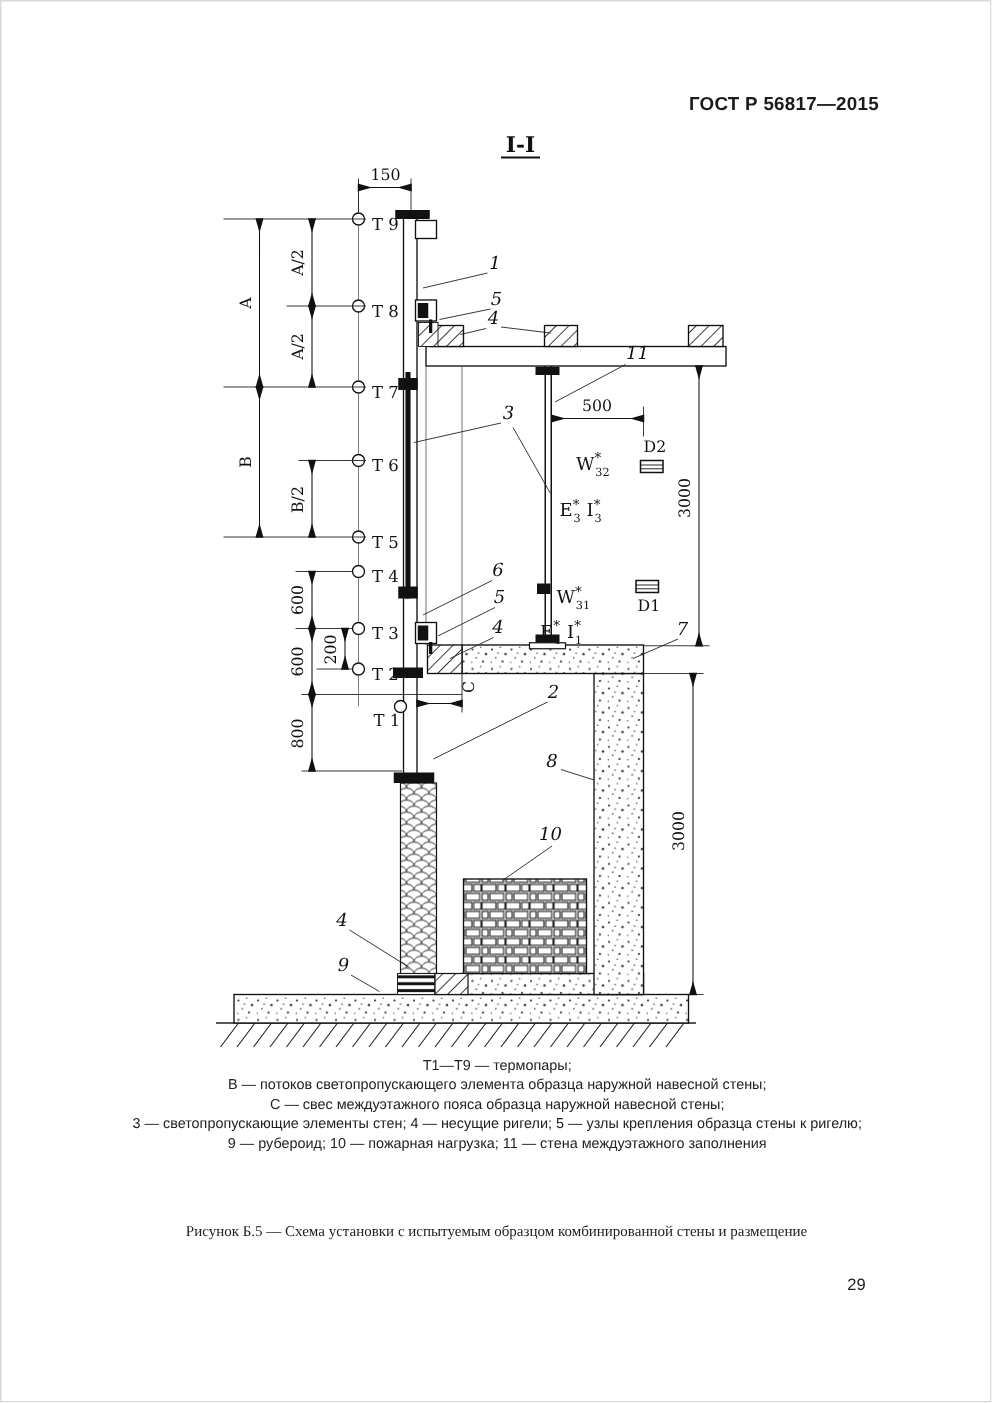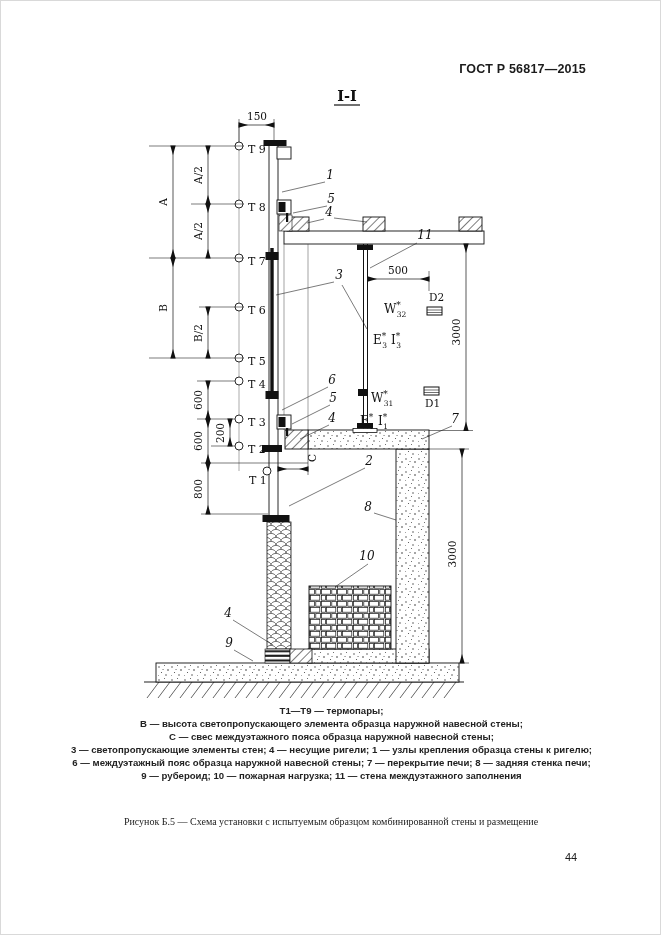--- a/index.html
+++ b/index.html
@@ -1,21 +1,21 @@
 <!DOCTYPE html>
 <html><head>
 <meta charset="utf-8">
 <style>
   html,body{margin:0;padding:0;background:#fff;}
   .page{position:relative;width:659px;height:933px;background:#fff;border:1px solid #d9d9d9;
         font-family:"Liberation Sans",sans-serif;color:#1c1c1c;overflow:hidden;}
   .gost-header{position:absolute;top:61px;left:285px;width:300px;text-align:right;
         font-size:12.5px;font-weight:bold;letter-spacing:.2px;}
   .legend{position:absolute;top:703px;left:28px;width:605px;text-align:center;
-        font-size:9.6px;line-height:13.1px;color:#222;font-weight:bold;}
+        font-size:9.6px;line-height:13.1px;color:#222;}
   .caption{position:absolute;top:814px;left:55px;width:550px;text-align:center;
         font-size:10px;line-height:14.5px;color:#222;font-family:Liberation Serif, serif;}
   .pagenum{position:absolute;top:850px;left:540px;width:60px;text-align:center;font-size:11px;}
   svg text{font-family:"DejaVu Serif",serif;fill:#111;}
   .dimtxt{font-size:10.5px;}
   .tlabel{font-size:11px;}
   .callout{font-size:12px;font-style:italic;}
   .slabel{font-size:10.5px;}
   .mlabel{font-size:12px;}
   .sub{font-size:7.5px;}
@@ -285,26 +285,25 @@
       <text class="callout" x="367" y="510">8</text>
       <text class="callout" x="366" y="559">10</text>
       <text class="callout" x="227" y="616">4</text>
       <text class="callout" x="228" y="646">9</text>
     </g>
   </svg>
 
   
   <div class="legend">
     <div>Т1—Т9 — термопары;</div>
-    <div>В — высота светопропускающего элемента образца наружной навесной стены;</div>
+    <div>В — потоков светопропускающего элемента образца наружной навесной стены;</div>
     <div>С — свес междуэтажного пояса образца наружной навесной стены;</div>
-    <div>3 — светопропускающие элементы стен; 4 — несущие ригели; 1 — узлы крепления образца стены к ригелю;</div>
-    <div>6 — междуэтажный пояс образца наружной навесной стены; 7 — перекрытие печи; 8 — задняя стенка печи;</div>
+    <div>3 — светопропускающие элементы стен; 4 — несущие ригели; 5 — узлы крепления образца стены к ригелю;</div>
     <div>9 — рубероид; 10 — пожарная нагрузка; 11 — стена междуэтажного заполнения</div>
   </div>
 
   
   <div class="caption">
     <div>Рисунок Б.5 — Схема установки с испытуемым образцом комбинированной стены и размещение</div>
   </div>
 
-  <div class="pagenum">44</div>
+  <div class="pagenum">29</div>
 </div>
 
 </body></html>

